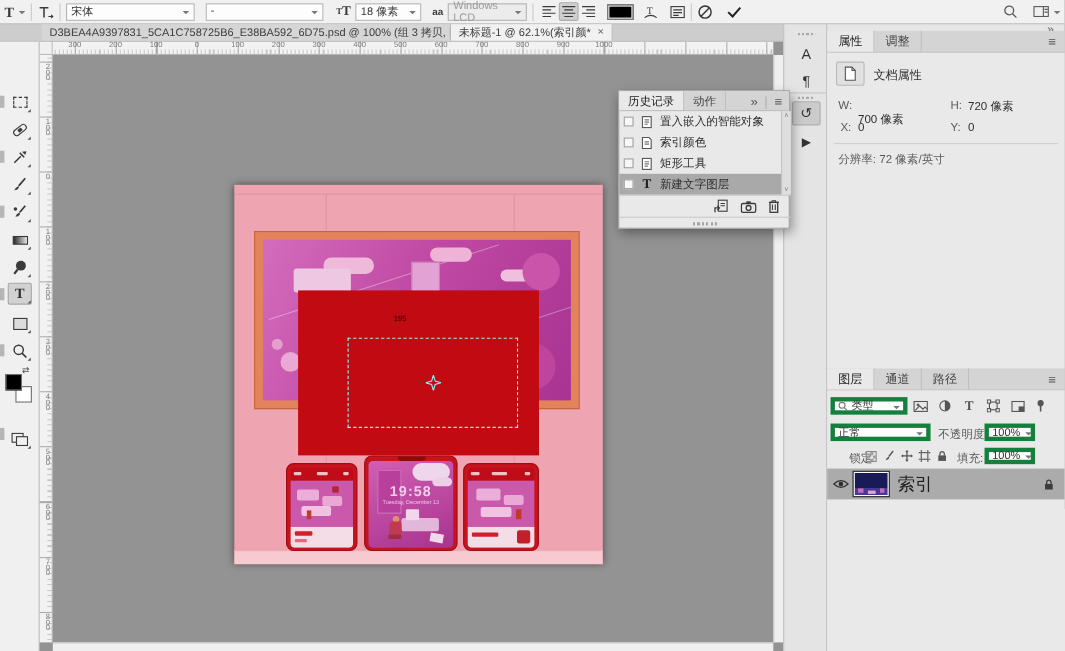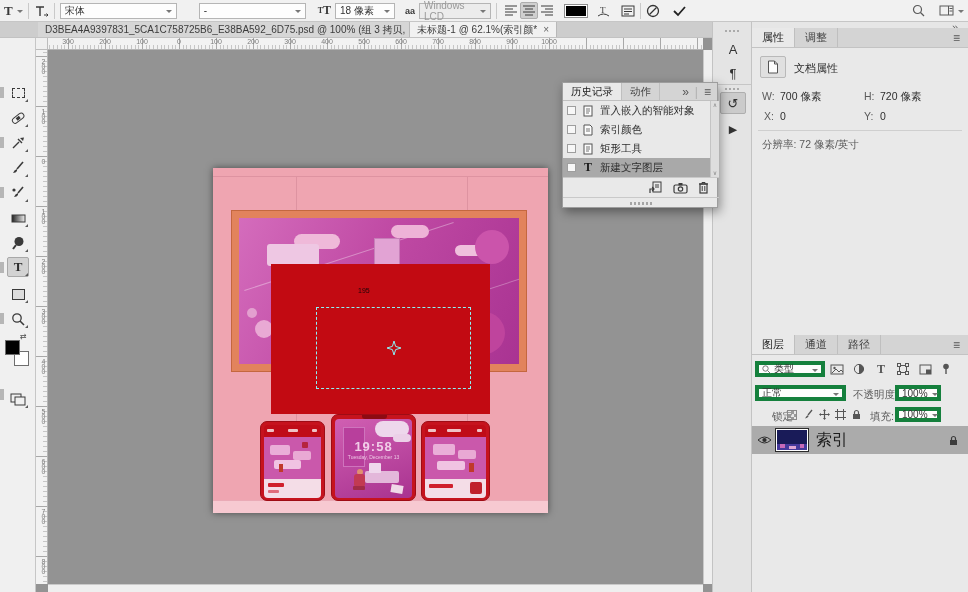--- a/index.html
+++ b/index.html
@@ -115,21 +115,21 @@
     <span class="ob-ic" style="font-family:'Liberation Serif',serif;font-weight:bold;font-size:13px;">T</span>
     <span class="caret"></span>
     <span class="ob-sep"></span>
     <span class="ob-ic">
       <svg width="15" height="14" viewBox="0 0 15 14">
           <path d="M2 3 h8 M6 3 v9" stroke="#3a3a3a" stroke-width="1.4" fill="none"></path>
           <path d="M10 11 h4 M12.5 9.5 L14 11 L12.5 12.5" stroke="#3a3a3a" fill="none"></path>
         </svg>
     </span>
     <span class="ob-sep"></span>
-    <div class="combo" style="width:117px;margin-right:22px;">
+    <div class="combo" style="width:117px;margin-right:10px;">
       <span>宋体</span>
         <span class="caret"></span>
     </div>
     <div class="combo" style="width:107px;">
       <span>-</span>
         <span class="caret"></span>
     </div>
     <span class="ob-ic" style="margin:0 4px 0 12px;font-family:'Liberation Serif',serif;font-weight:bold;">
         <small style="font-size:8px;">T</small>
         <span style="font-size:12px;">T</span>
@@ -446,21 +446,21 @@
     <div class="abs" style="left:0;top:26px;width:216px;height:287px;background:#e9e9e9;">
       <span class="icbtn" style="left:8px;top:8px;width:26px;height:22px;">
         <svg width="12" height="14" viewBox="0 0 12 14">
             <path d="M1.5 1 h6 l3 3 v9 h-9 Z" fill="#fdfdfd" stroke="#555"></path>
             <path d="M7.5 1 v3 h3" fill="none" stroke="#555"></path>
           </svg>
       </span>
       <span class="pvalue" style="left:42px;top:13px;font-size:11px;">文档属性</span>
 
       <span class="plabel" style="left:10px;top:42px;">W:</span>
-      <span class="pvalue" style="left:28px;top:42px;">700 像素</span>
+      <span class="pvalue" style="left:28px;top:54px;">700 像素</span>
       <span class="plabel" style="left:112px;top:42px;">H:</span>
       <span class="pvalue" style="left:128px;top:42px;">720 像素</span>
 
       <span class="plabel" style="left:12px;top:62px;">X:</span>
       <span class="pvalue" style="left:28px;top:62px;">0</span>
       <span class="plabel" style="left:112px;top:62px;">Y:</span>
       <span class="pvalue" style="left:128px;top:62px;">0</span>
 
       <span class="abs" style="left:6px;top:82px;width:204px;height:1px;background:#cfcfcf;"></span>
       <span class="plabel" style="left:10px;top:90px;">分辨率: 72 像素/英寸</span>

